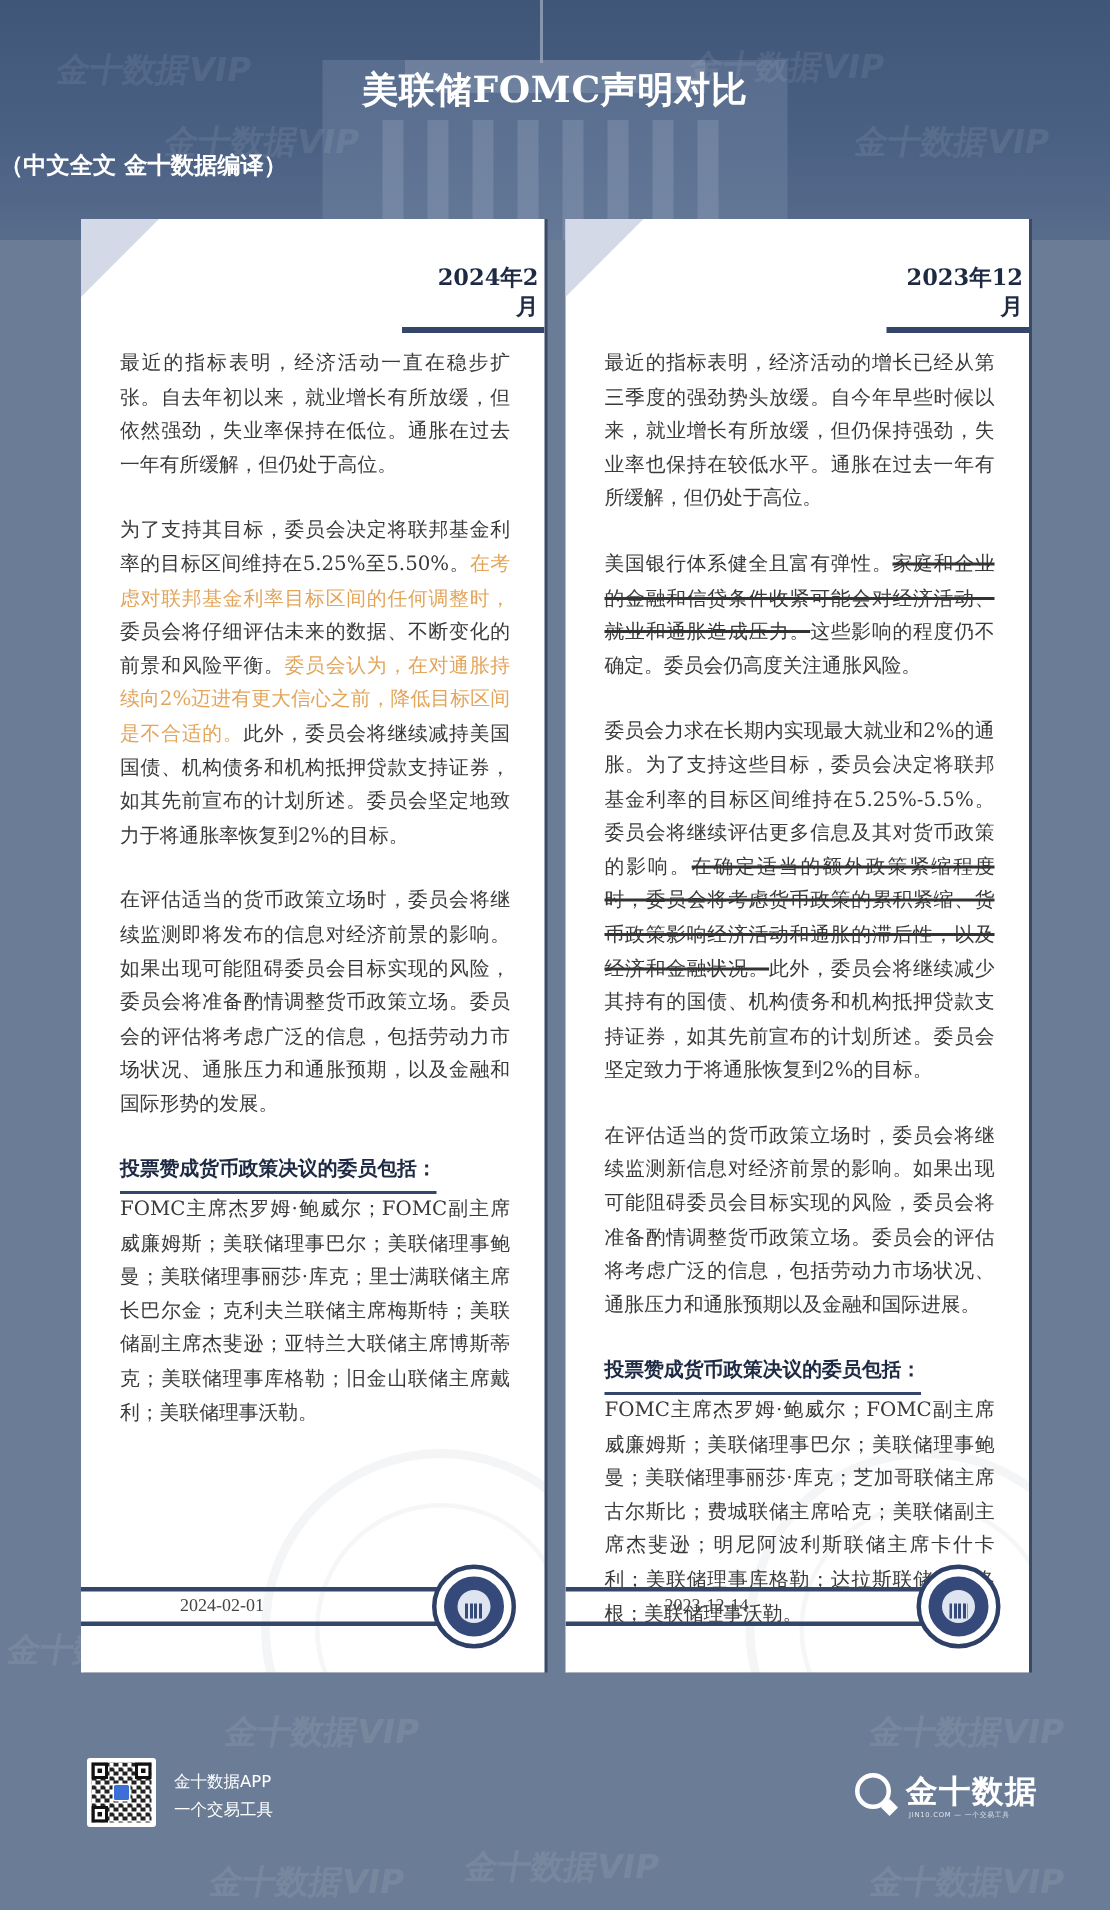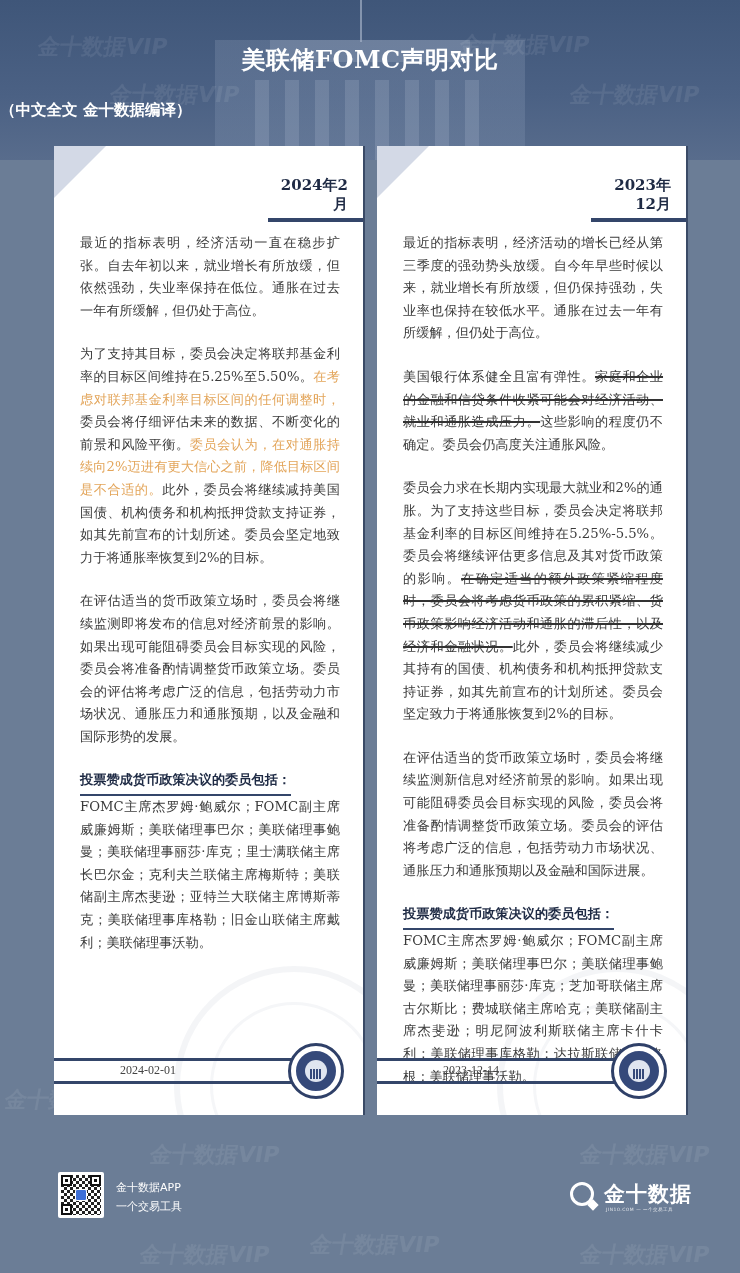--- a/index.html
+++ b/index.html
@@ -59,21 +59,21 @@
     position: absolute; left: 120px; top: 820px; width: 240px; height: 240px;
     border-radius: 50%; border: 6px solid rgba(60,80,120,0.06);
   }
   .card .seal-bg::after {
     content: ""; position: absolute; left: 30px; top: 30px; right: 30px; bottom: 30px;
     border-radius: 50%; border: 3px solid rgba(60,80,120,0.05);
   }
   .month {
     position: absolute; right: 0; top: 30px; text-align: right;
     font-size: 15px; font-weight: bold; color: #1e2a44;
-    padding: 0 15px 4px 10px; border-bottom: 4px solid #34466a;
+    padding: 0 4px 4px 10px; border-bottom: 4px solid #34466a;
     width: 95px;
   }
   .card.right .month { width: 95px; }
   .body-text {
     position: absolute; left: 26px; top: 86px; width: 260px;
     font-size: 13.2px; line-height: 22.6px; color: #3a3a3a;
   }
   .body-text p { margin-bottom: 21px; text-align: justify; }
   .hl { color: #e3a55a; }
   .strike { text-decoration: line-through; text-decoration-color: #333; text-decoration-thickness: 1.5px; }

